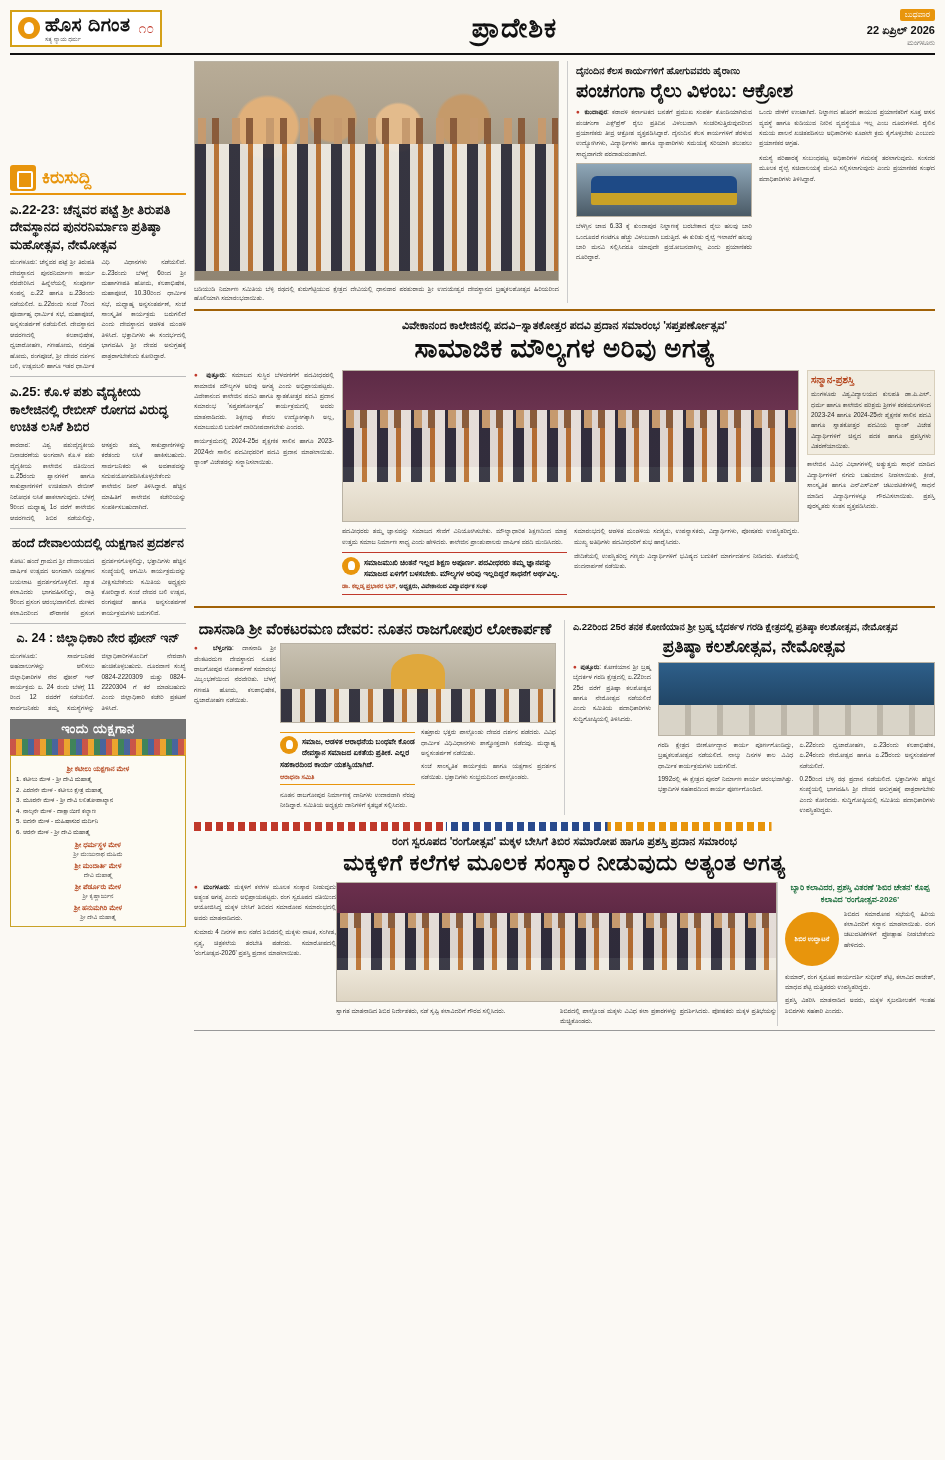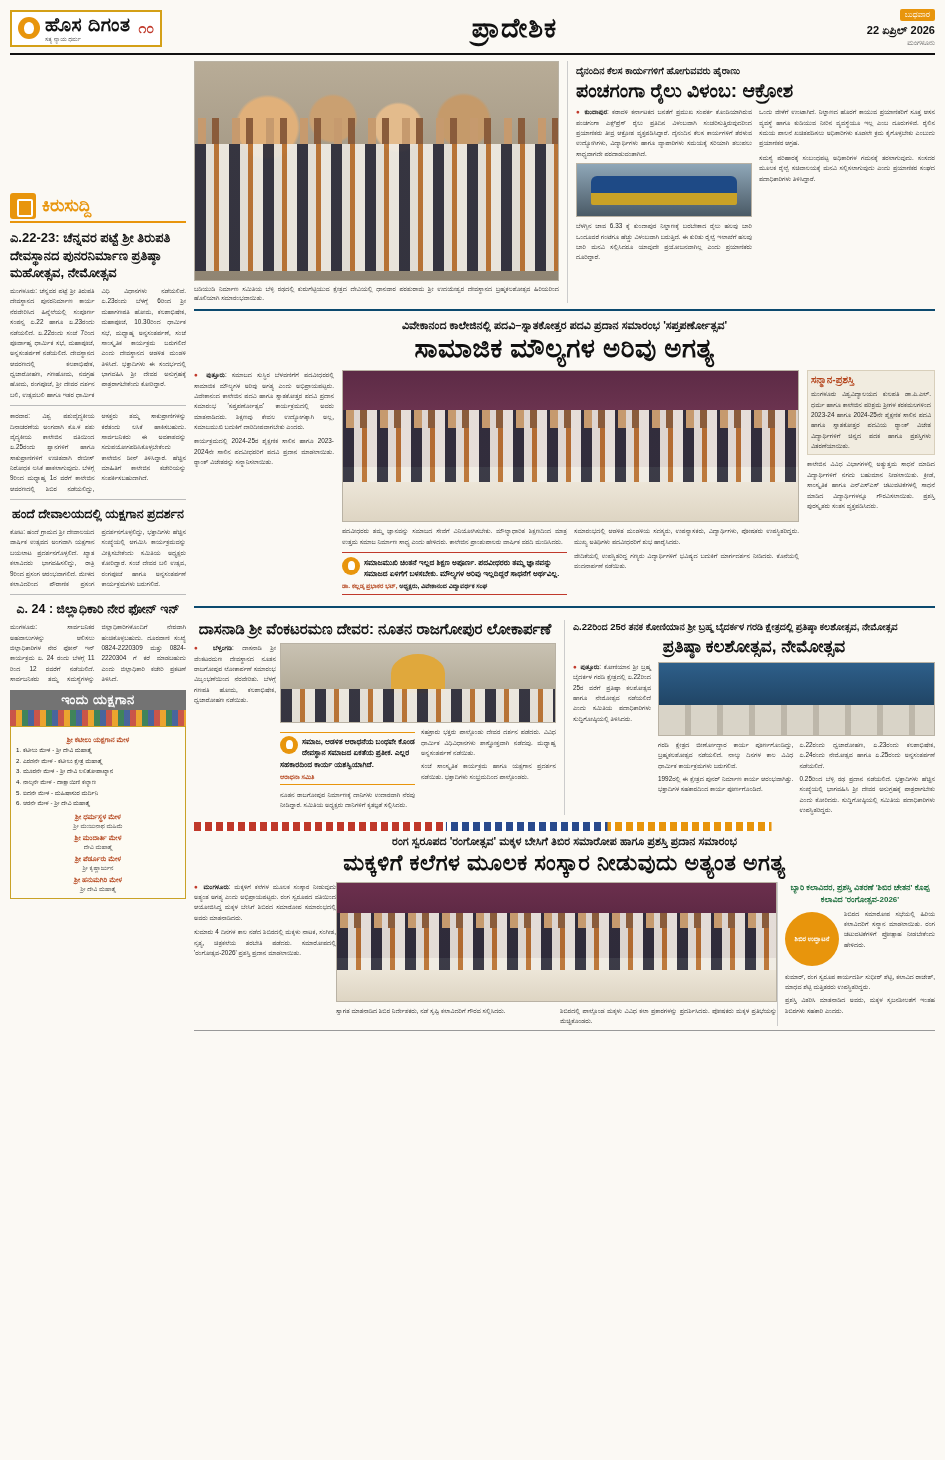--- a/index.html
+++ b/index.html
@@ -13,21 +13,21 @@
   .page{position:relative;width:945px;height:1460px;box-sizing:border-box;padding:8px 10px;}
 
   
   .masthead{display:flex;align-items:center;justify-content:space-between;border-bottom:2px solid #111;padding-bottom:4px;}
   .logo-box{display:flex;align-items:center;gap:5px;border:2px solid #d4a017;padding:3px 6px;background:#fff;}
   .logo-mark{width:22px;height:22px;border-radius:50%;background:#e8950c;position:relative;flex:none;}
   .logo-mark:after{content:"";position:absolute;left:6px;top:5px;width:10px;height:12px;background:#fff;border-radius:50% 50% 45% 45%;}
   .logo-text{line-height:1;}
   .logo-title{font-size:19px;font-weight:bold;color:#111;letter-spacing:.5px;}
   .logo-sub{font-size:6px;color:#444;margin-top:2px;}
-  .logo-pages{font-size:14px;font-weight:bold;color:#c0392b;margin-left:3px;}
+  .logo-pages{font-size:14px;font-weight:normal;color:#c0392b;margin-left:3px;}
   .mast-center{font-size:27px;font-weight:bold;letter-spacing:1px;}
   .mast-right{text-align:right;font-size:9px;line-height:1.5;}
   .mast-right .wday{display:inline-block;background:#e8950c;color:#fff;padding:0 5px;border-radius:2px;font-size:8px;}
   .mast-right .dt{font-size:11px;font-weight:bold;}
   .mast-right .place{font-size:7px;color:#555;}
 
   
   .cols{display:flex;gap:8px;margin-top:6px;align-items:center;}
   .col-left{width:176px;flex:none;}
   .col-mid{flex:1;}
@@ -81,21 +81,21 @@
   .quote-head{font-size:7.5px;font-weight:bold;color:#111;line-height:1.5;}
   .quote-mark{width:18px;height:18px;border-radius:50%;background:#e8950c;float:left;margin:0 4px 2px 0;position:relative;}
   .quote-mark:after{content:"";position:absolute;left:6px;top:4px;width:7px;height:9px;background:#fff;border-radius:50% 50% 40% 40%;}
   .quote-by{font-size:6.4px;color:#b5471f;font-weight:bold;margin-top:3px;}
   .quote-by .nm{color:#111;}
 
   
   .kicker{font-size:11px;font-weight:bold;text-align:center;margin:4px 0 0;}
   .bighead{font-size:26px;font-weight:bold;text-align:center;letter-spacing:.5px;line-height:1.15;margin:2px 0 6px;}
   .bighead.sm{font-size:22px;}
-  .topline{border-top:2px solid #0c4a6e;}
+  .topline{border-top:2px solid #a16207;}
 
   
   .yaksha-head{background:#737373;color:#fff;font-size:13px;font-weight:bold;text-align:center;padding:2px 0;letter-spacing:.5px;}
   .yaksha-strip{height:16px;background:
     repeating-linear-gradient(90deg,#c0392b 0 6px,#e8950c 6px 12px,#1f6f3f 12px 18px,#2a4b8d 18px 24px);opacity:.85;}
   .yaksha-box{border:1px solid #c9a227;background:#fdfbf3;padding:5px;}
   .yaksha-list{font-size:6.2px;line-height:1.7;}
   .yaksha-sub{font-size:7px;font-weight:bold;color:#b5471f;text-align:center;margin:4px 0 1px;}
   .yaksha-note{font-size:6.2px;text-align:center;color:#333;}
 
@@ -135,20 +135,21 @@
     <div class="col-left">
       <div class="kiru">
         <div class="kiru-ico"></div>
         <div class="kiru-t">ಕಿರುಸುದ್ದಿ</div>
       </div>
 
       <h2 class="lead">ಎ.22-23: ಚೆನ್ನವರ ಪಟ್ಟೆ ಶ್ರೀ ತಿರುಪತಿ ದೇವಸ್ಥಾನದ ಪುನರನಿರ್ಮಾಣ ಪ್ರತಿಷ್ಠಾ ಮಹೋತ್ಸವ, ನೇಮೋತ್ಸವ</h2>
       <div class="body-txt two-col">ಮಂಗಳೂರು: ಚೆನ್ನವರ ಪಟ್ಟೆ ಶ್ರೀ ತಿರುಪತಿ ದೇವಸ್ಥಾನದ ಪುನರನಿರ್ಮಾಣ ಕಾರ್ಯ ನೆರವೇರಿಸಿದ ಹಿನ್ನೆಲೆಯಲ್ಲಿ ಸಂಪೂರ್ಣ ಸಂಪನ್ನ ಏ.22 ಹಾಗೂ ಏ.23ರಂದು ನಡೆಯಲಿದೆ. ಏ.22ರಂದು ಸಂಜೆ 7ರಿಂದ ಪೂರ್ವಾಹ್ನ ಧಾರ್ಮಿಕ ಸಭೆ, ಮಹಾಪೂಜೆ, ಅನ್ನಸಂತರ್ಪಣೆ ನಡೆಯಲಿದೆ. ದೇವಸ್ಥಾನದ ಆವರಣದಲ್ಲಿ ಕಲಶಾಭಿಷೇಕ, ಧ್ವಜಾರೋಹಣ, ಗಣಹೋಮ, ನವಗ್ರಹ ಹೋಮ, ರಂಗಪೂಜೆ, ಶ್ರೀ ದೇವರ ದರ್ಶನ ಬಲಿ, ಉತ್ಸವಬಲಿ ಹಾಗೂ ಇತರ ಧಾರ್ಮಿಕ ವಿಧಿ ವಿಧಾನಗಳು ನಡೆಯಲಿವೆ. ಏ.23ರಂದು ಬೆಳಗ್ಗೆ 6ರಿಂದ ಶ್ರೀ ಮಹಾಗಣಪತಿ ಹೋಮ, ಕಲಶಾಭಿಷೇಕ, ಮಹಾಪೂಜೆ, 10.30ರಿಂದ ಧಾರ್ಮಿಕ ಸಭೆ, ಮಧ್ಯಾಹ್ನ ಅನ್ನಸಂತರ್ಪಣೆ, ಸಂಜೆ ಸಾಂಸ್ಕೃತಿಕ ಕಾರ್ಯಕ್ರಮ ಜರುಗಲಿದೆ ಎಂದು ದೇವಸ್ಥಾನದ ಆಡಳಿತ ಮಂಡಳಿ ತಿಳಿಸಿದೆ. ಭಕ್ತಾದಿಗಳು ಈ ಸಂದರ್ಭದಲ್ಲಿ ಭಾಗವಹಿಸಿ ಶ್ರೀ ದೇವರ ಅನುಗ್ರಹಕ್ಕೆ ಪಾತ್ರರಾಗಬೇಕೆಂದು ಕೋರಿದ್ದಾರೆ.</div>
       <div class="rule"></div>
 
+      <h2 class="lead">ಎ.25: ಕೊ.ಳ ಪಶು ವೈದ್ಯಕೀಯ ಕಾಲೇಜಿನಲ್ಲಿ ರೇಬೀಸ್ ರೋಗದ ವಿರುದ್ಧ ಉಚಿತ ಲಸಿಕೆ ಶಿಬಿರ</h2>
       <div class="body-txt two-col">ಕಾರವಾರ: ವಿಶ್ವ ಪಶುವೈದ್ಯಕೀಯ ದಿನಾಚರಣೆಯ ಅಂಗವಾಗಿ ಕೊ.ಳ ಪಶು ವೈದ್ಯಕೀಯ ಕಾಲೇಜಿನ ವತಿಯಿಂದ ಏ.25ರಂದು ಶ್ವಾನಗಳಿಗೆ ಹಾಗೂ ಸಾಕುಪ್ರಾಣಿಗಳಿಗೆ ಉಚಿತವಾಗಿ ರೇಬೀಸ್ ನಿರೋಧಕ ಲಸಿಕೆ ಹಾಕಲಾಗುವುದು. ಬೆಳಗ್ಗೆ 9ರಿಂದ ಮಧ್ಯಾಹ್ನ 1ರ ವರೆಗೆ ಕಾಲೇಜಿನ ಆವರಣದಲ್ಲಿ ಶಿಬಿರ ನಡೆಯಲಿದ್ದು, ಆಸಕ್ತರು ತಮ್ಮ ಸಾಕುಪ್ರಾಣಿಗಳನ್ನು ಕರೆತಂದು ಲಸಿಕೆ ಹಾಕಿಸಬಹುದು. ಸಾರ್ವಜನಿಕರು ಈ ಅವಕಾಶವನ್ನು ಸದುಪಯೋಗಪಡಿಸಿಕೊಳ್ಳಬೇಕೆಂದು ಕಾಲೇಜಿನ ಡೀನ್ ತಿಳಿಸಿದ್ದಾರೆ. ಹೆಚ್ಚಿನ ಮಾಹಿತಿಗೆ ಕಾಲೇಜಿನ ಕಚೇರಿಯನ್ನು ಸಂಪರ್ಕಿಸಬಹುದಾಗಿದೆ.</div>
       <div class="rule"></div>
 
       <h3 class="sub">ಹಂದೆ ದೇವಾಲಯದಲ್ಲಿ ಯಕ್ಷಗಾನ ಪ್ರದರ್ಶನ</h3>
       <div class="body-txt two-col">ಕೋಟ: ಹಂದೆ ಗ್ರಾಮದ ಶ್ರೀ ದೇವಾಲಯದ ವಾರ್ಷಿಕ ಉತ್ಸವದ ಅಂಗವಾಗಿ ಯಕ್ಷಗಾನ ಬಯಲಾಟ ಪ್ರದರ್ಶನಗೊಳ್ಳಲಿದೆ. ಖ್ಯಾತ ಕಲಾವಿದರು ಭಾಗವಹಿಸಲಿದ್ದು, ರಾತ್ರಿ 9ರಿಂದ ಪ್ರಸಂಗ ಆರಂಭವಾಗಲಿದೆ. ಮೇಳದ ಕಲಾವಿದರಿಂದ ಪೌರಾಣಿಕ ಪ್ರಸಂಗ ಪ್ರದರ್ಶನಗೊಳ್ಳಲಿದ್ದು, ಭಕ್ತಾದಿಗಳು ಹೆಚ್ಚಿನ ಸಂಖ್ಯೆಯಲ್ಲಿ ಆಗಮಿಸಿ ಕಾರ್ಯಕ್ರಮವನ್ನು ವೀಕ್ಷಿಸಬೇಕೆಂದು ಸಮಿತಿಯ ಅಧ್ಯಕ್ಷರು ಕೋರಿದ್ದಾರೆ. ಸಂಜೆ ದೇವರ ಬಲಿ ಉತ್ಸವ, ರಂಗಪೂಜೆ ಹಾಗೂ ಅನ್ನಸಂತರ್ಪಣೆ ಕಾರ್ಯಕ್ರಮಗಳು ಜರುಗಲಿವೆ.</div>
       <div class="rule"></div>
 
       <h3 class="sub">ಎ. 24 : ಜಿಲ್ಲಾಧಿಕಾರಿ ನೇರ ಫೋನ್ ಇನ್</h3>
       <div class="body-txt two-col">ಮಂಗಳೂರು: ಸಾರ್ವಜನಿಕರ ಅಹವಾಲುಗಳನ್ನು ಆಲಿಸಲು ಜಿಲ್ಲಾಧಿಕಾರಿಗಳ ನೇರ ಫೋನ್ ಇನ್ ಕಾರ್ಯಕ್ರಮ ಏ. 24 ರಂದು ಬೆಳಗ್ಗೆ 11 ರಿಂದ 12 ರವರೆಗೆ ನಡೆಯಲಿದೆ. ಸಾರ್ವಜನಿಕರು ತಮ್ಮ ಸಮಸ್ಯೆಗಳನ್ನು ಜಿಲ್ಲಾಧಿಕಾರಿಗಳೊಂದಿಗೆ ನೇರವಾಗಿ ಹಂಚಿಕೊಳ್ಳಬಹುದು. ದೂರವಾಣಿ ಸಂಖ್ಯೆ 0824-2220309 ಮತ್ತು 0824-2220304 ಗೆ ಕರೆ ಮಾಡಬಹುದು ಎಂದು ಜಿಲ್ಲಾಧಿಕಾರಿ ಕಚೇರಿ ಪ್ರಕಟಣೆ ತಿಳಿಸಿದೆ.</div>
 

